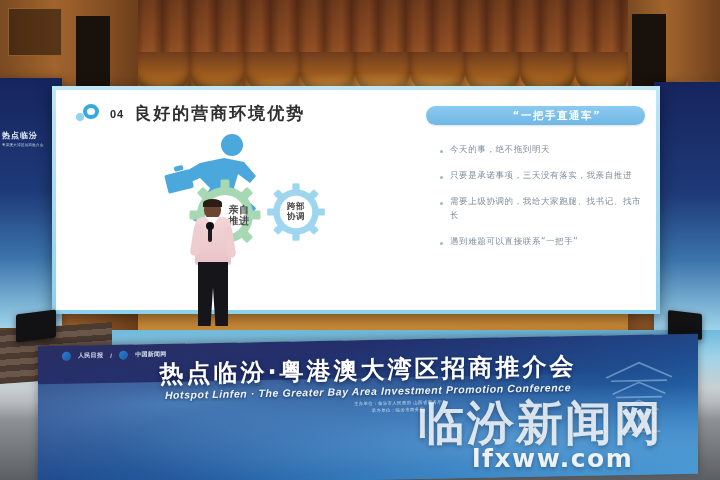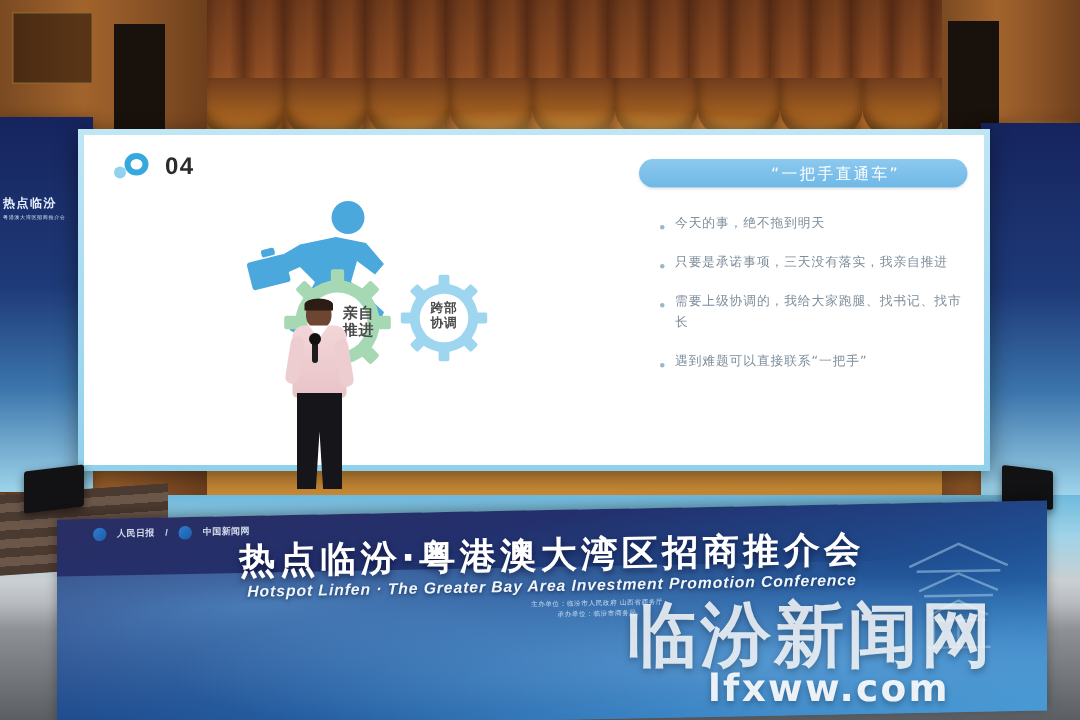--- a/index.html
+++ b/index.html
@@ -38,40 +38,40 @@
   
   .screen-frame{position:absolute;left:52px;top:86px;width:608px;height:228px;
     background:linear-gradient(180deg,#bfe6f5,#8fd0ec);padding:4px;box-sizing:border-box;
     box-shadow:0 3px 14px rgba(0,0,0,.45);}
   .slide{position:relative;width:100%;height:100%;background:#ffffff;overflow:hidden;}
 
   .slide-title-row{position:absolute;left:20px;top:12px;display:flex;align-items:center;gap:10px;}
   .ring-icon{position:relative;width:24px;height:20px;}
   .ring-icon .ring{position:absolute;left:7px;top:0;width:16px;height:15px;border:4px solid #35a8dd;border-radius:50%;box-sizing:border-box;}
   .ring-icon .dot{position:absolute;left:0;top:9px;width:8px;height:8px;border-radius:50%;background:#8fd3ee;}
-  .slide-num{font-size:16px;font-weight:bold;color:#2b2b2b;letter-spacing:1px;}
+  .slide-num{font-size:11px;font-weight:bold;color:#2b2b2b;letter-spacing:1px;}
   .slide-head{font-size:17px;font-weight:bold;color:#2f2f2f;letter-spacing:2px;
     font-family:"DejaVu Sans",sans-serif;}
 
   
   .runner{position:absolute;left:104px;top:40px;width:120px;height:120px;}
   
   .gear{position:absolute;}
   .gear svg{display:block;}
   .gear .lbl{position:absolute;left:0;top:0;width:100%;height:100%;
     display:flex;flex-direction:column;align-items:center;justify-content:center;
     font-size:8.5px;line-height:1.15;font-weight:bold;color:#4a4a4a;
     font-family:"DejaVu Sans",sans-serif;letter-spacing:.5px;text-align:center;}
 
   
   .panel{position:absolute;left:370px;top:16px;width:218px;}
   .pill{width:176px;height:19px;margin:0 auto;border-radius:10px;
     background:linear-gradient(180deg,#8cc9ef,#6fb8e6);
     display:flex;align-items:center;justify-content:center;
-    color:#fff;font-size:10.5px;font-weight:normal;letter-spacing:1.5px;
+    color:#fff;font-size:10.5px;font-weight:bold;letter-spacing:1.5px;
     font-family:"DejaVu Sans",sans-serif;box-shadow:0 1px 2px rgba(0,0,0,.12);padding-left:43px;}
   .bullets{margin-top:18px;padding-left:14px;}
   .bullet{display:flex;gap:7px;margin-bottom:13px;}
   .bullet .bdot{flex:0 0 auto;width:3px;height:3px;border-radius:50%;background:#9bb7c9;margin-top:7px;}
   .bullet .btxt{font-size:8.5px;line-height:1.55;color:#7e8e9b;letter-spacing:.6px;
     font-family:"DejaVu Sans",sans-serif;}
 
   
   .speaker{position:absolute;left:190px;top:200px;width:46px;height:128px;}
   .sp-head{position:absolute;left:14px;top:0;width:17px;height:19px;border-radius:48% 48% 45% 45%;background:#6d4530;}
@@ -181,20 +181,21 @@
 
   <div class="screen-frame">
     <div class="slide">
 
       <div class="slide-title-row">
         <span class="ring-icon">
           <span class="ring"></span>
             <span class="dot"></span>
         </span>
         <span class="slide-num">04</span>
+        <span class="slide-head">良好的营商环境优势</span>
       </div>
 
       <svg class="runner" viewBox="0 0 120 120">
         <g fill="#4aa8dd">
           <circle cx="72" cy="15" r="11"></circle>
           <path d="M64 28 L84 32 L96 46 L90 53 L78 44 L74 58 L96 78 L92 88 L62 70 L44 96 L33 90 L50 58 L40 48 L22 56 L18 46 L40 33 Z"></path>
           <rect x="6" y="42" width="26" height="19" rx="2" transform="rotate(-14 19 51)"></rect>
           <rect x="14" y="36" width="9" height="5" rx="1.5" transform="rotate(-14 18 38)"></rect>
         </g>
       </svg>

